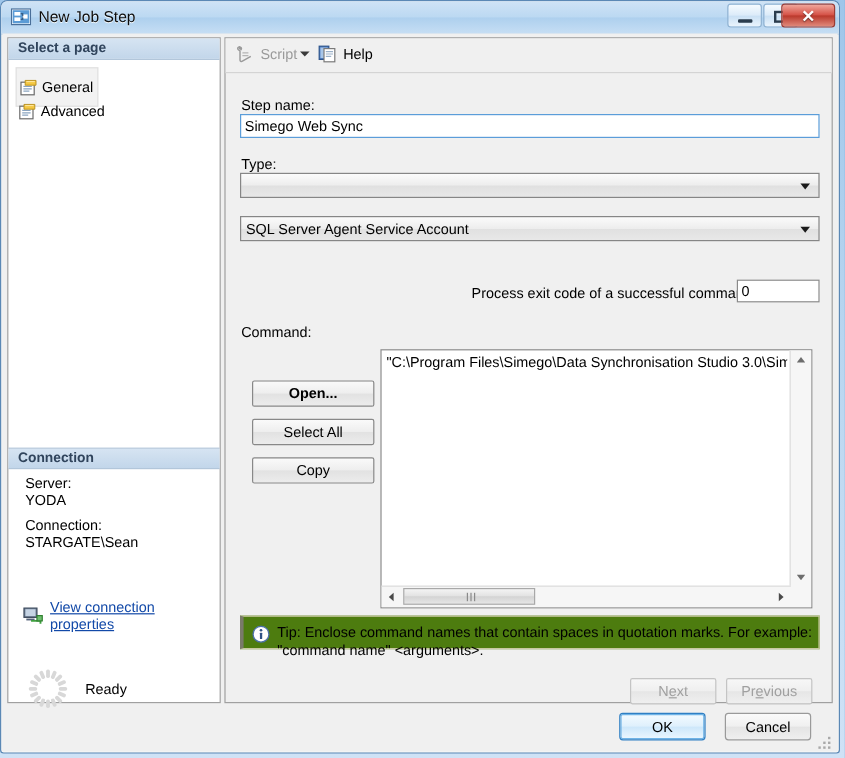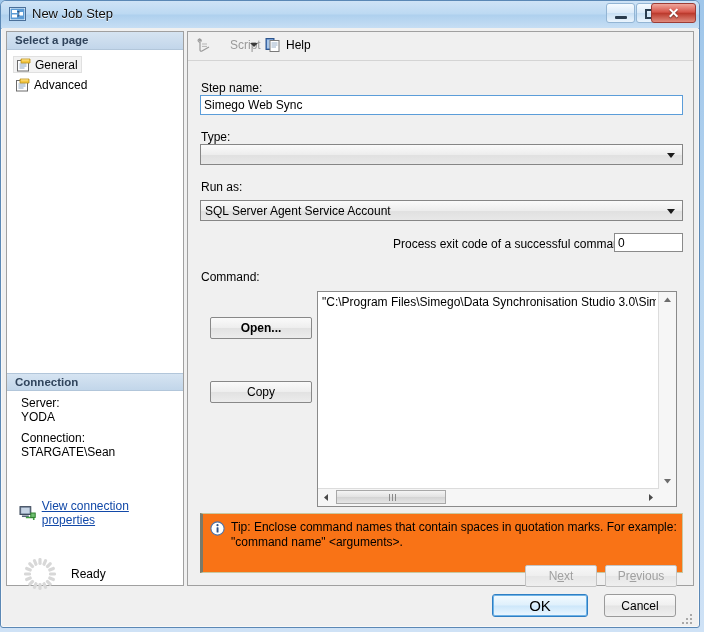--- a/index.html
+++ b/index.html
@@ -106,21 +106,21 @@
     border-bottom:1px solid #b2c6da;
     box-sizing:border-box;
     font-weight:bold; font-size:11.5px; color:#30445c;
     padding-left:8px; line-height:17px;
   }
   #hdr-select { top:0; border-top:none; }
   #hdr-connection { top:341px; }
   #hdr-progress { top:469px; }
 
   .page-item {
-    position:absolute; left:6px; height:17px;
+    position:absolute; left:6px; height:33px;
     display:flex; align-items:center; gap:4px;
     font-size:12px; color:#000; padding: 0 3px 0 2px;
     box-sizing: border-box;
   }
   #page-general { top:24px; background:#f2f2f2; border:1px solid #e0e0e0; }
   #page-advanced { top:44px; }
 
   .page-icon { width:15px; height:14px; flex:none; }
 
   .conn-label {
@@ -150,21 +150,21 @@
     background:#f0f0f0;
     border:1px solid #a0a0a0;
     box-sizing:border-box;
   }
   #toolbar {
     position:absolute; left:0; top:0; right:0; height:28px;
     background:#f0f0f0;
     border-bottom:1px solid #d4d4d4;
   }
   #tb-script {
-    position:absolute; left:8px; top:5px; display:flex; align-items:center; gap:18px;
+    position:absolute; left:8px; top:5px; display:flex; align-items:center; gap:5px;
     color:#9a9a9a; font-size:12px;justify-content:center;
   }
   #tb-script-caret {
     position:absolute; left:62px; top:11px;
     width:0;height:0;border-left:4px solid transparent;border-right:4px solid transparent;
     border-top:4px solid #3a3a3a;
   }
   #tb-help {
     position:absolute; left:77px; top:5px; display:flex; align-items:center; gap:5px;
     color:#000; font-size:12px;
@@ -184,21 +184,21 @@
     padding:1px 3px; color:#000; outline:none;
   }
 
   .combo {
     position:absolute; height:21px; box-sizing:border-box;
     border:1px solid #868686;
     background: linear-gradient(180deg,#fbfbfb 0%, #ededed 50%, #e0e0e0 51%, #e8e8e8 100%);
     font-size:12px; color:#000;
   }
   #combo-type  { left:12px; top:112px; width:483px; }
-  #combo-runas { left:12px; top:168px; width:483px; }
+  #combo-runas { left:12px; top:148px; width:483px; }
   .combo-text { position:absolute; left:4px; top:3px; }
   .combo-arrow {
     position:absolute; right:7px; top:8px;
     width:0;height:0;border-left:4.5px solid transparent;border-right:4.5px solid transparent;
     border-top:5px solid #1b1b1b;
   }
 
   #input-exitcode {
     position:absolute; left:426px; top:201px; width:69px; height:19px;
     border:1px solid #8a8a8a; box-sizing:border-box; background:#fff;
@@ -240,47 +240,47 @@
   }
   .hthumb {
     position:absolute; left:18px; top:1px; width:110px; height:14px;
     background: linear-gradient(180deg,#f4f4f4 0%,#e2e2e2 50%,#d3d3d3 51%,#e6e6e6 100%);
     border:1px solid #a8a8a8; box-sizing:border-box;
   }
   .grip { position:absolute; width:1px; height:7px; background:#8a8a8a; top:3px; }
 
   
   #tip-box {
-    position:absolute; left:12px; top:481px; width:483px; height:60px;
-    background:#f97316; border:1px solid #c8c8a0; border-left:3px solid #7a7a6a;
+    position:absolute; left:12px; top:481px; width:483px; height:28px;
+    background:#4d7c0f; border:1px solid #c8c8a0; border-left:3px solid #7a7a6a;
     box-sizing:border-box;
   }
   #tip-icon { position:absolute; left:7px; top:7px; width:15px; height:15px; }
   .tip-line { position:absolute; left:28px; font-size:12px; color:#000; }
   #tip-l1 { top:6px; }
   #tip-l2 { top:21px; }
 
   .navbtn {
     position:absolute; width:72px; height:22px;
     border:1px solid #c4c4c4; border-radius:2px; box-sizing:border-box;
     background: linear-gradient(180deg,#f7f7f7 0%, #efefef 48%, #e6e6e6 52%, #efefef 100%);
     font-size:12px; color:#a0a0a0; cursor:default;
   }
   #btn-next { left:337px; top:533px; }
   #btn-prev { left:417px; top:533px; }
   .uline { text-decoration: underline; }
 
   
   #btn-ok {
-    position:absolute; right:110px; bottom:9px; width:96px; height:23px;
+    position:absolute; right:110px; bottom:9px; width:72px; height:23px;
     box-sizing:border-box; border-radius:3px;
     border:1px solid #2f7fc4;
     background: linear-gradient(180deg,#f4fbff 0%, #dff0fc 48%, #cde7fa 52%, #ecf7ff 100%);
     box-shadow: 0 0 0 1px #6fb3e6 inset;
-    font-size:15px; color:#000; cursor:default;
+    font-size:12px; color:#000; cursor:default;
   }
   #btn-cancel {
     position:absolute; right:22px; bottom:9px; width:72px; height:23px;
     box-sizing:border-box; border-radius:3px;
     border:1px solid #9a9a9a;
     background: linear-gradient(180deg,#fafafa 0%, #f0f0f0 48%, #e4e4e4 52%, #efefef 100%);
     font-size:12px; color:#000; cursor:default;
   }
   #resize-grip { position:absolute; right:4px; bottom:2px; width:12px; height:12px; }
   .grip-dot { position:absolute; width:2px; height:2px; background:#a9a9a9; }
@@ -434,20 +434,21 @@
         <span class="combo-text">SQL Server Agent Service Account</span>
         <span class="combo-arrow"></span>
       </div>
 
       <div class="form-label" id="lbl-exitcode">Process exit code of a successful command:</div>
       <input id="input-exitcode" type="text" value="0" style="">
 
       <div class="form-label" id="lbl-command">Command:</div>
 
       <button class="btn" id="btn-open">Open...</button>
+      <button class="btn" id="btn-selectall">Select All</button>
       <button class="btn" id="btn-copy">Copy</button>
 
       <div id="cmd-box">
         <div id="cmd-text">"C:\Program Files\Simego\Data Synchronisation Studio 3.0\Simego.Dat</div>
 
         <div class="vsb">
           <svg width="17" height="17" style="position:absolute;top:0;left:0" viewBox="0 0 17 17">
             <path d="M8.5 5.5 L12 10 L5 10 Z" fill="#6d6d6d"></path>
           </svg>
           <svg width="17" height="17" style="position:absolute;bottom:0;left:0" viewBox="0 0 17 17">

